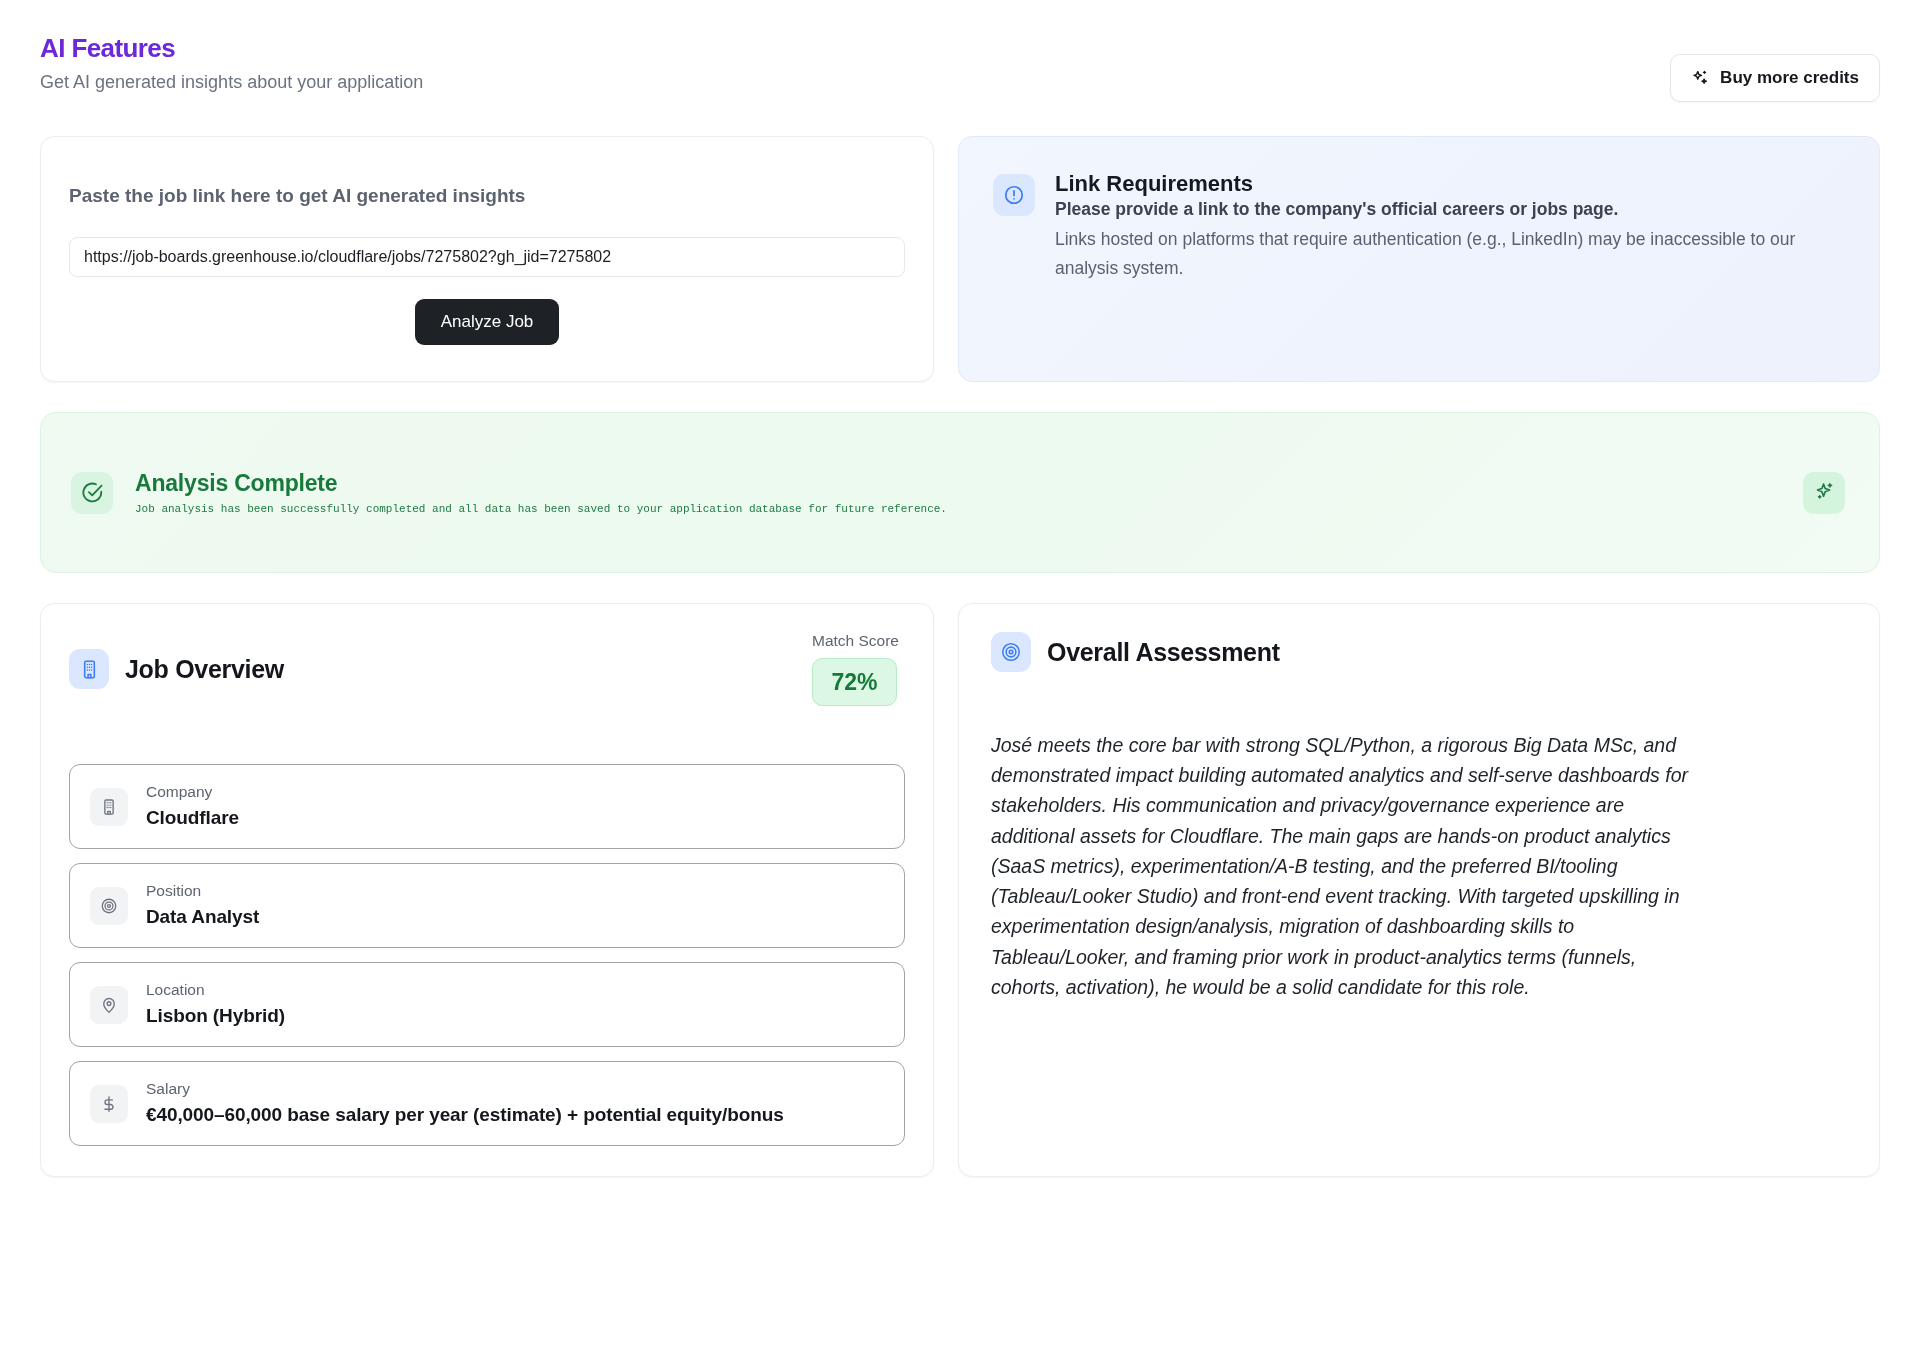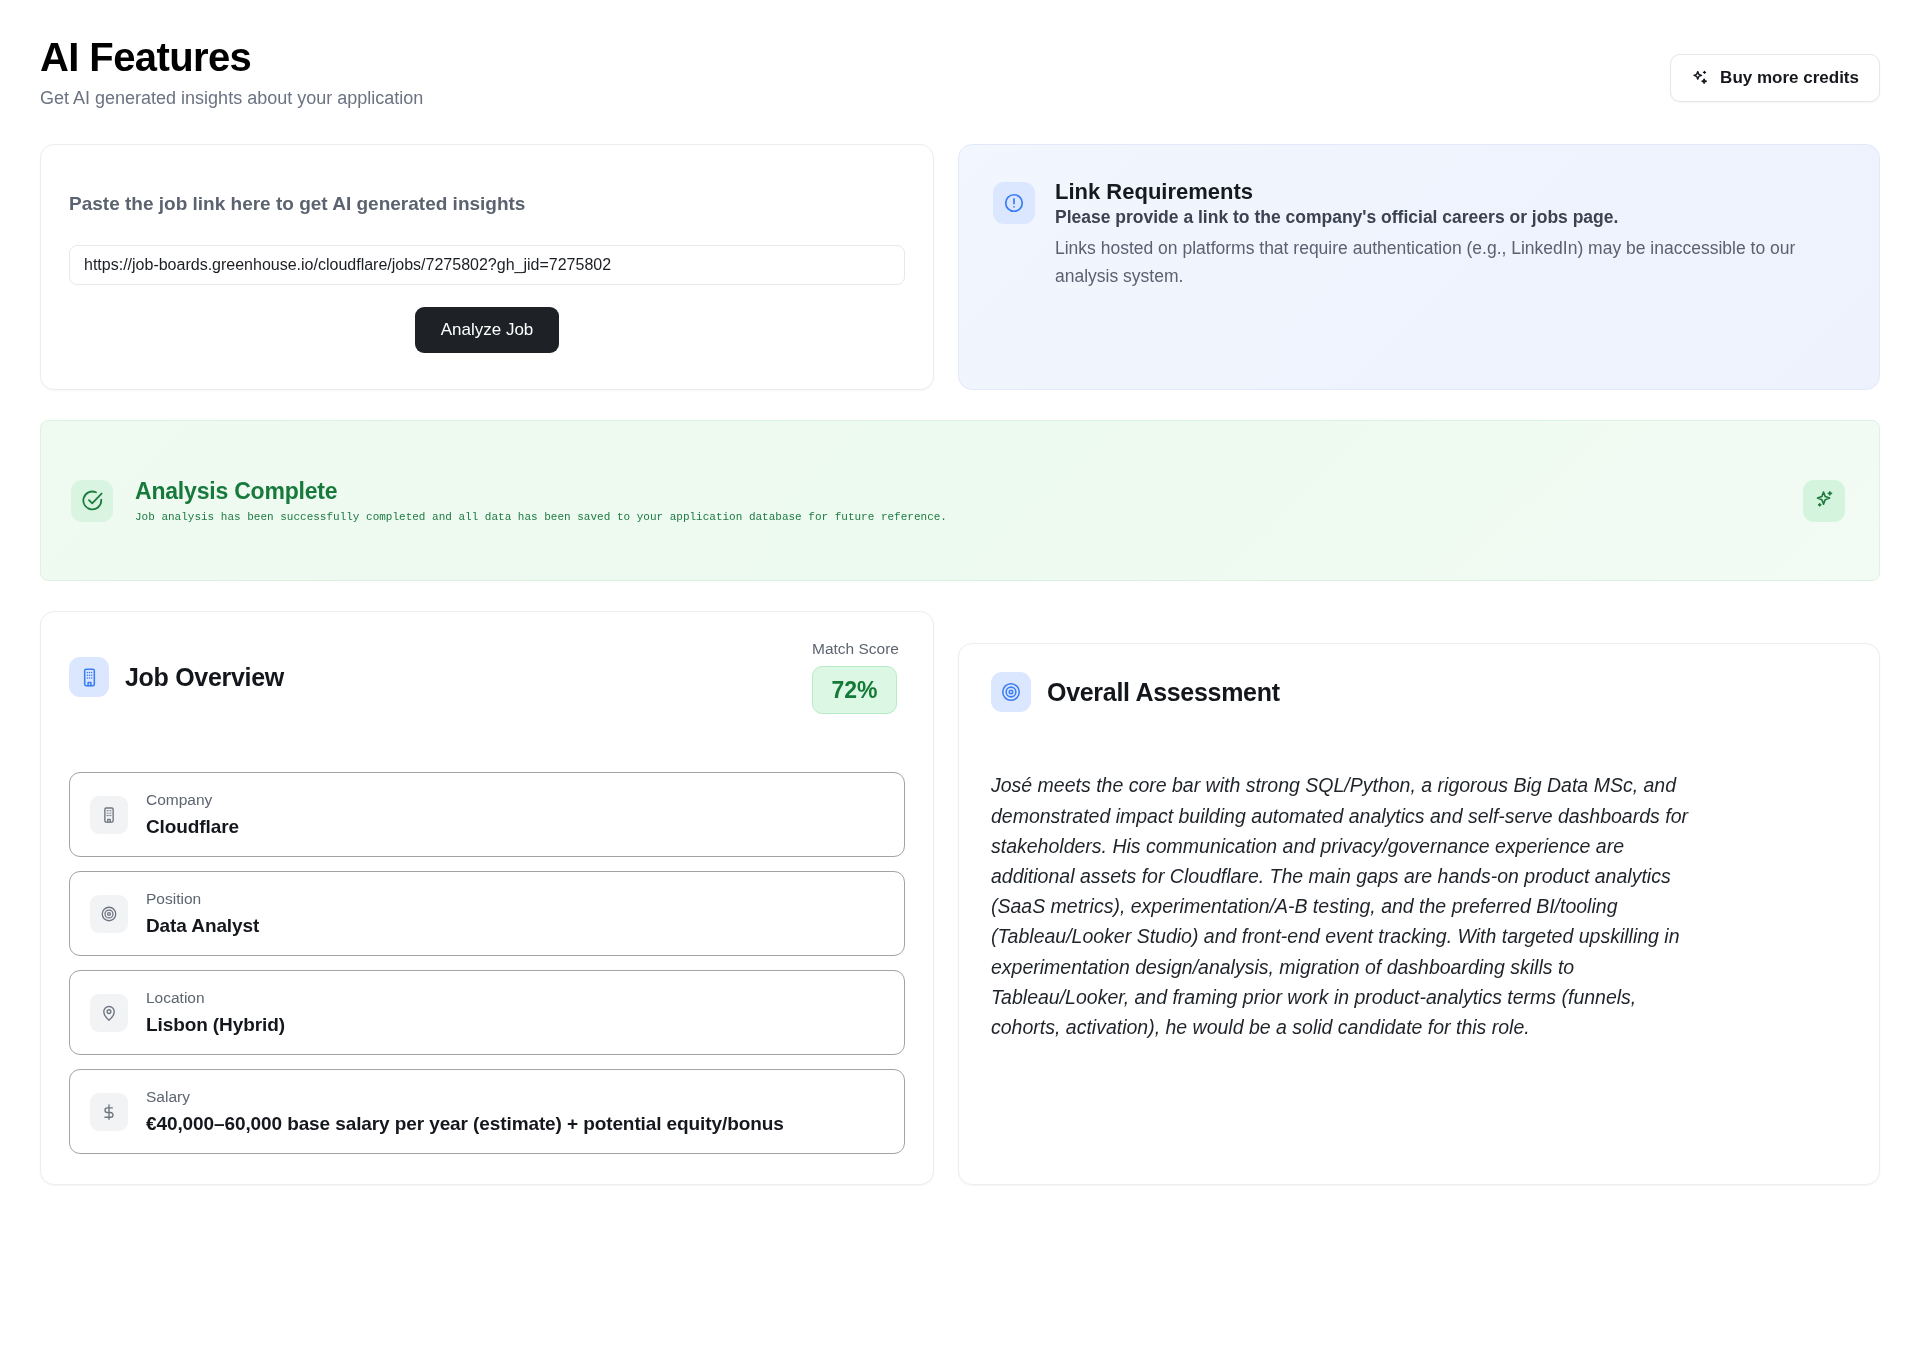--- a/index.html
+++ b/index.html
@@ -14,24 +14,24 @@
   .page { position: relative; width: 1920px; height: 1354px; padding: 0 40px; }
 
   
   .header {
     display: flex;
     align-items: flex-start;
     justify-content: space-between;
     padding-top: 34px;
   }
   .page-title {
-    font-size: 40px;
+    font-size: 26px;
     font-weight: 700;
     letter-spacing: -0.6px;
-    color: #000000;
+    color: #6d28d9;
     line-height: 1.15;
   }
   .page-subtitle {
     font-size: 18px;
     color: #6b7280;
     margin-top: 7px;
     line-height: 1.3;
   }
   .buy-credits {
     display: inline-flex;
@@ -134,21 +134,21 @@
     line-height: 1.62;
     margin-top: 3px;
     max-width: 780px;
   }
 
   
   .analysis-banner {
     margin-top: 30px;
     background: linear-gradient(135deg, #effaf1 0%, #edfaf0 50%, #f2fbf4 100%);
     border: 1px solid #dcf2e2;
-    border-radius: 8px;
+    border-radius: 16px;
     height: 161px;
     display: flex;
     align-items: center;
     padding: 0 34px 0 30px;
     gap: 22px;
   }
   .analysis-icon {
     width: 42px; height: 42px;
     border-radius: 11px;
     background: #d9f5e1;
@@ -243,21 +243,20 @@
     color: #14171c;
     margin-top: 4px;
     line-height: 1.35;
     letter-spacing: -0.1px;
   }
 
   .assess-card {
     flex: 1;
     padding: 28px 32px 30px 32px;
     overflow: hidden;
-    margin-top: 32px;
   }
   .assess-body {
     margin-top: 58px;
     font-size: 19.5px;
     line-height: 1.55;
     color: #1e2329;
     max-width: 700px;
     font-style: italic;
   }
 </style>

